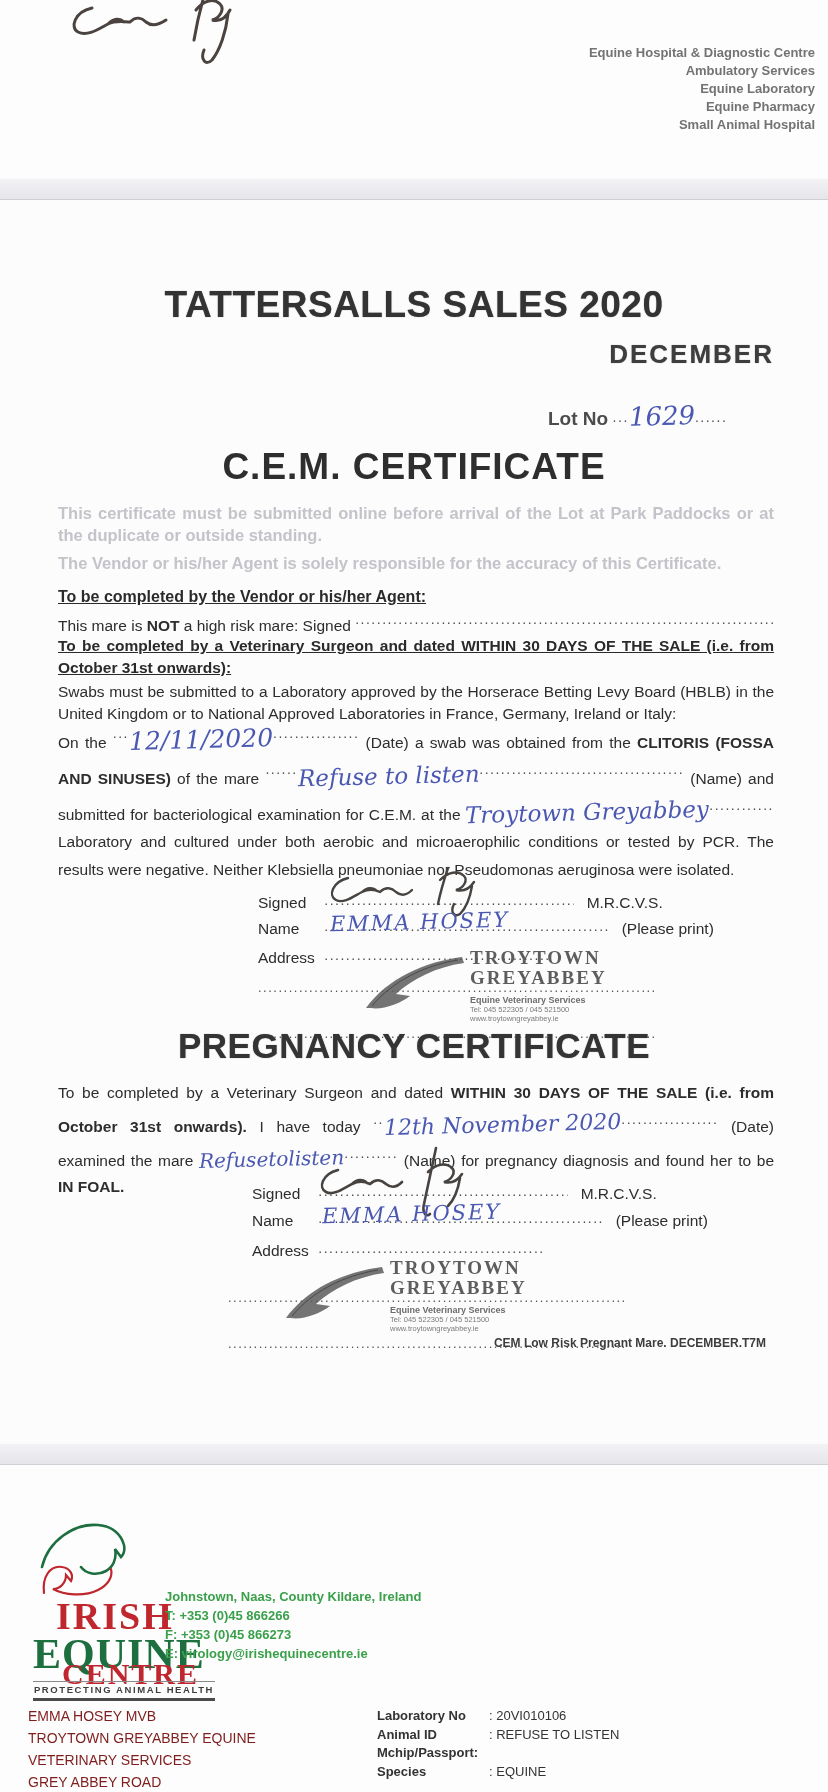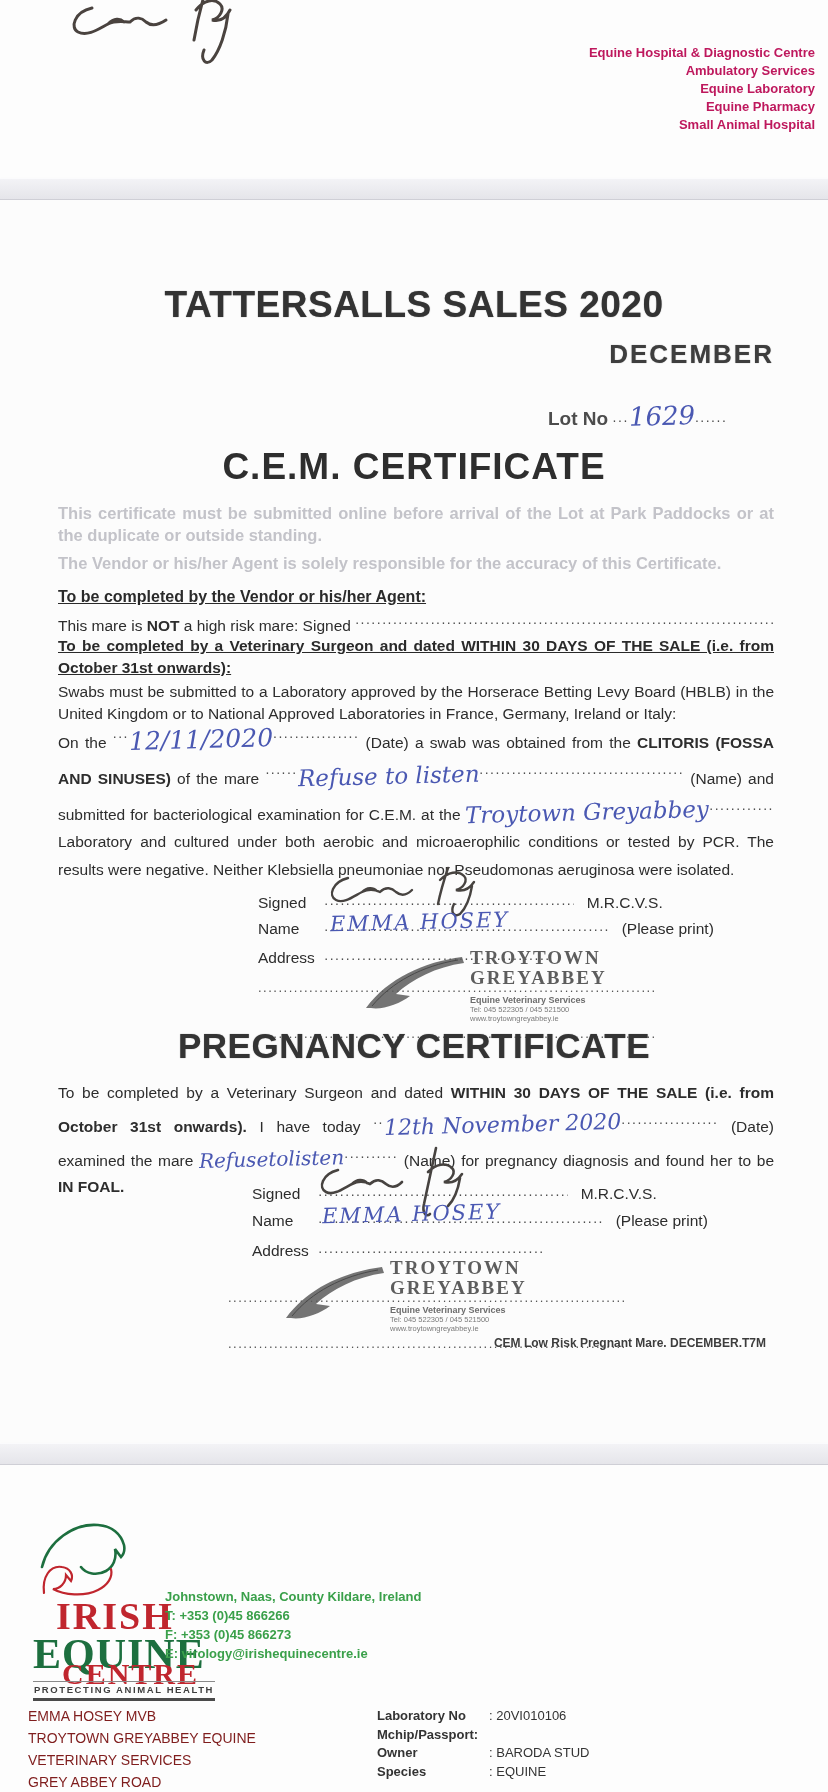--- a/index.html
+++ b/index.html
@@ -56,21 +56,21 @@
 
 <div class="viewer">
 
   <div class="abs" style="top:0;left:0;width:828px;height:178px;background:#fdfdfd;">
     <svg class="abs" style="top:-12px;left:62px;" width="200" height="86" viewBox="0 0 200 86">
       <g fill="none" stroke="#4a433f" stroke-width="3" stroke-linecap="round">
         <path d="M30,20 C12,24 8,40 16,44 C26,49 38,40 46,36 C54,32 62,34 68,34 M46,36 C52,30 58,30 62,34 M68,34 C74,28 80,30 84,34 C90,39 98,36 104,32"></path>
         <path d="M142,8 C138,22 134,40 132,52 M134,22 C142,12 152,10 158,16 C163,21 158,30 150,32 C158,34 164,30 168,22 M166,26 C164,44 158,62 150,72 C144,78 138,72 142,62"></path>
       </g>
     </svg>
-    <div class="abs" style="top:44px;right:13px;text-align:right;font-size:13px;font-weight:bold;color:#be185d;line-height:18px;">
+    <div class="abs" style="top:44px;right:13px;text-align:right;font-size:13px;font-weight:bold;color:#737373;line-height:18px;">
       <div>Equine Hospital &amp; Diagnostic Centre</div>
       <div>Ambulatory Services</div>
       <div>Equine Laboratory</div>
       <div>Equine Pharmacy</div>
       <div>Small Animal Hospital</div>
     </div>
   </div>
 
   <div class="divider" style="top:178px;"></div>
 
@@ -227,27 +227,27 @@
       <div>GREY ABBEY ROAD</div>
 
     </div>
 
     <div class="abs" style="top:242px;left:377px;width:330px;">
       <div class="detail-row">
         <span class="dl">Laboratory No</span>
         <span class="dv">: 20VI010106</span>
       </div>
       <div class="detail-row">
+        <span class="dl">Animal ID</span>
+        <span class="dv">: REFUSE TO LISTEN</span>
+      </div>
+      <div class="detail-row">
         <span class="dl">Mchip/Passport:</span>
         <span class="dv"></span>
       </div>
       <div class="detail-row">
-        <span class="dl">Owner</span>
-        <span class="dv">: BARODA STUD</span>
-      </div>
-      <div class="detail-row">
         <span class="dl">Species</span>
         <span class="dv">: EQUINE</span>
       </div>
     </div>
   </div>
 
 </div>
 
 </body></html>

